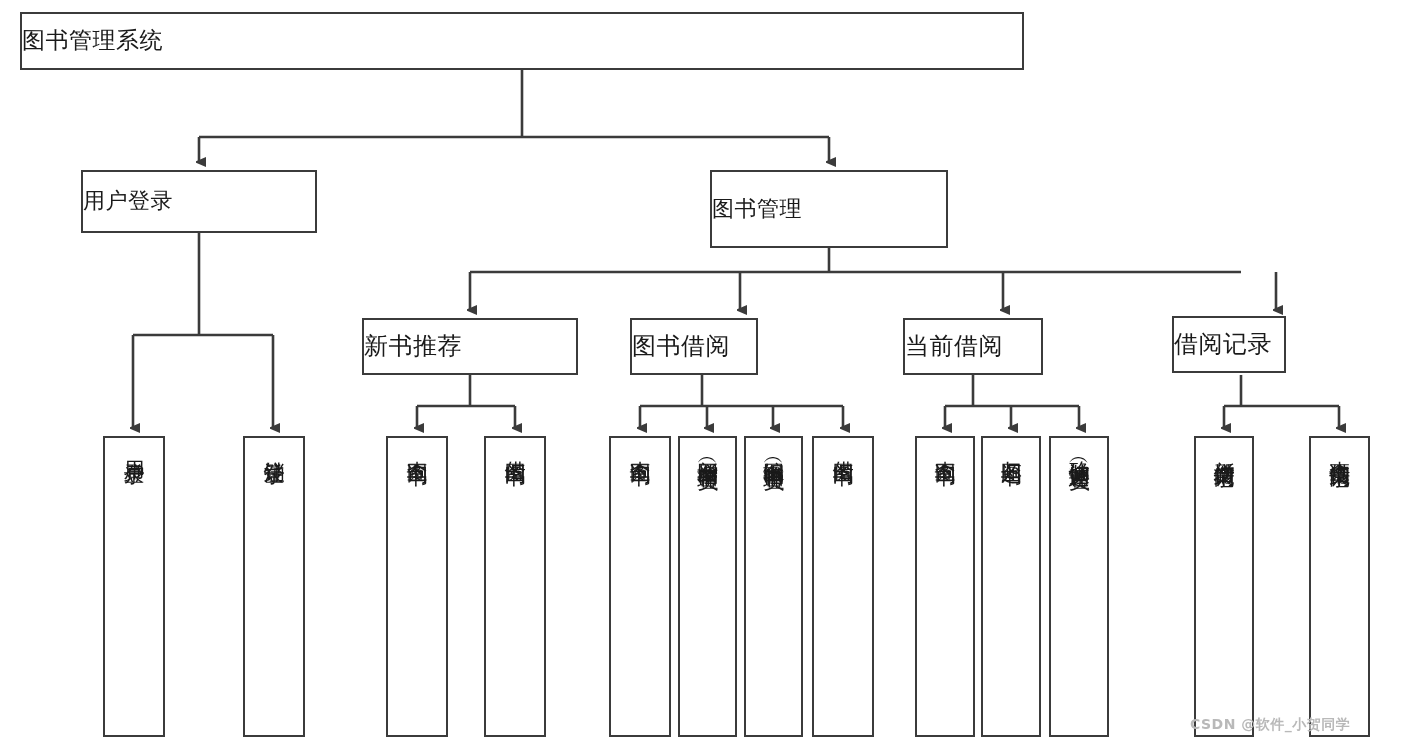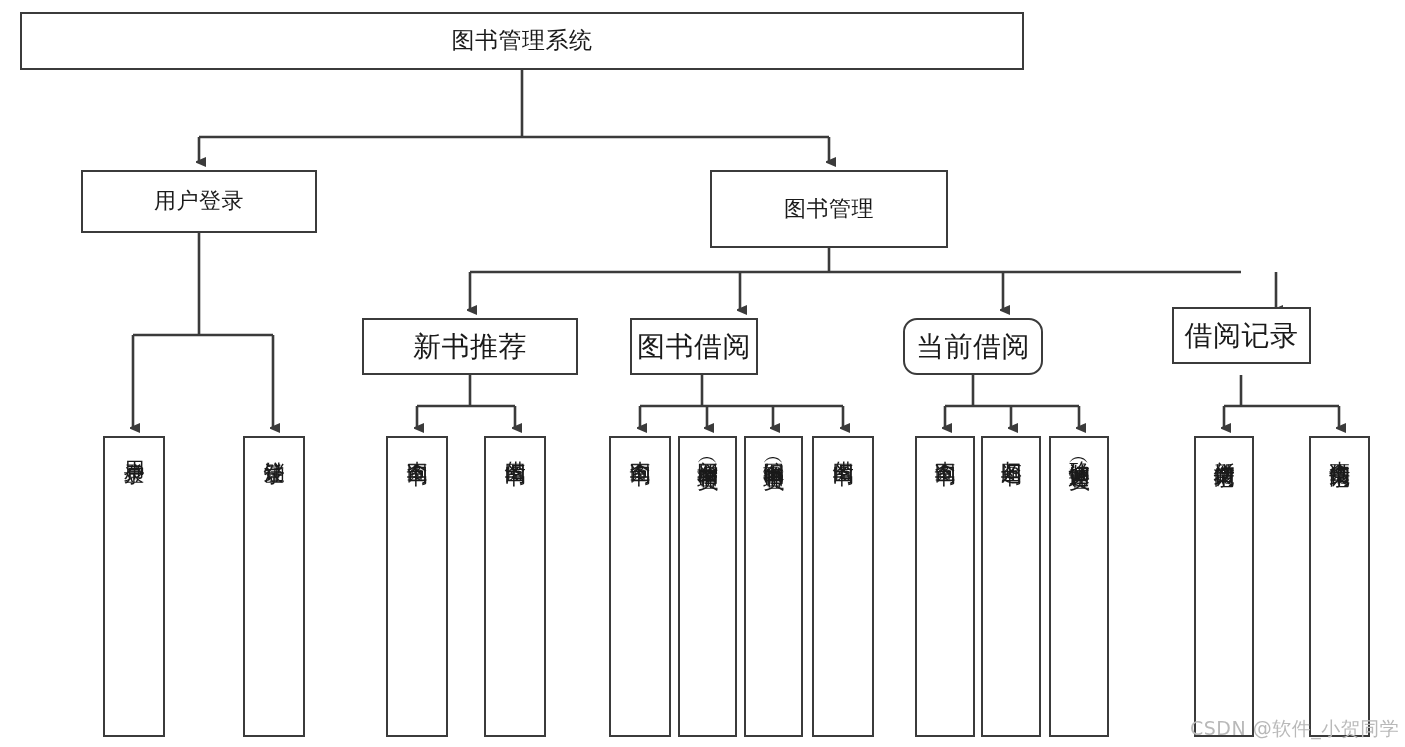--- a/index.html
+++ b/index.html
@@ -26,56 +26,56 @@
     height: 747px;
     pointer-events: none;
   }
   .node {
     position: absolute;
     box-sizing: border-box;
     background: #ffffff;
     border: 2px solid #3b3b3b;
     display: flex;
     align-items: center;
-    justify-content: center;
     color: #1a1a1a;
   }
   .node .label {
     text-align: center;
     line-height: 1.12;
     letter-spacing: 0.5px;
   }
   .node-root {
     font-size: 23px;
   }
   .node-l2 {
     font-size: 22px;
   }
   .node-l3 {
-    font-size: 28px;
+    font-size: 24px;
   }
   .node-leaf {
     font-size: 21px;
     align-items: flex-start;
     justify-content: center;
     padding-top: 6px;
   }
   .node-leaf .label {
     writing-mode: vertical-rl;
     text-orientation: upright;
     line-height: 1.06;
     letter-spacing: 1.5px;
     white-space: nowrap;
   }
   .watermark {
     position: absolute;
-    font-size: 19px;
+    font-size: 14px;
     color: #b9b9b9;
     white-space: nowrap;
     letter-spacing: 0.5px;
+    font-weight: bold;
   }
 </style>
 </head>
 <body>
 
 <div id="canvas">
 
   <svg id="edges" viewBox="0 0 1405 747" xmlns="http://www.w3.org/2000/svg">
     <defs>
       <marker id="arrow" markerWidth="10" markerHeight="10" refX="5" refY="7" orient="auto" markerUnits="userSpaceOnUse">
@@ -138,24 +138,24 @@
   <div class="node node-l2" style="left:710px; top:170px; width:238px; height:78px;">
     <span class="label">图书管理</span>
   </div>
 
   <div class="node node-l3" style="left:362px; top:318px; width:216px; height:57px;">
     <span class="label">新书推荐</span>
   </div>
   <div class="node node-l3" style="left:630px; top:318px; width:128px; height:57px;">
     <span class="label">图书借阅</span>
   </div>
-  <div class="node node-l3" style="left:903px; top:318px; width:140px; height:57px;border-radius:14px;">
+  <div class="node node-l3" style="left:903px; top:318px; width:140px; height:57px;">
     <span class="label">当前借阅</span>
   </div>
-  <div class="node node-l3" style="left:1172px; top:307px; width:139px; height:57px;">
+  <div class="node node-l3" style="left:1172px; top:316px; width:114px; height:57px;">
     <span class="label">借阅记录</span>
   </div>
 
   <div class="node node-leaf" style="left:103px; top:436px; width:62px; height:301px;">
     <span class="label">用户登录</span>
   </div>
   <div class="node node-leaf" style="left:243px; top:436px; width:62px; height:301px;">
     <span class="label">注销登录</span>
   </div>
 

